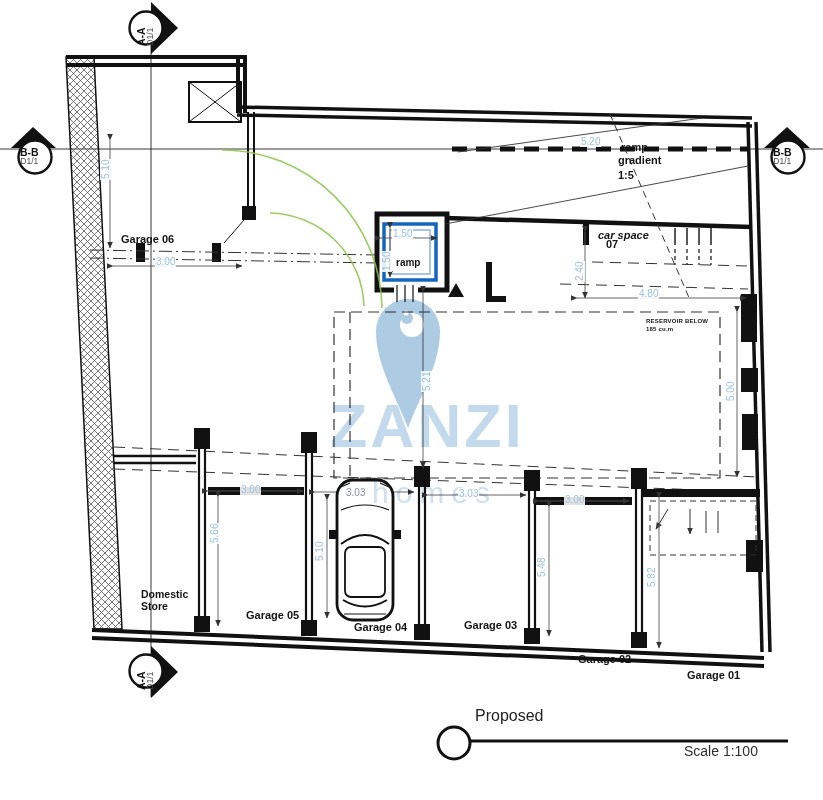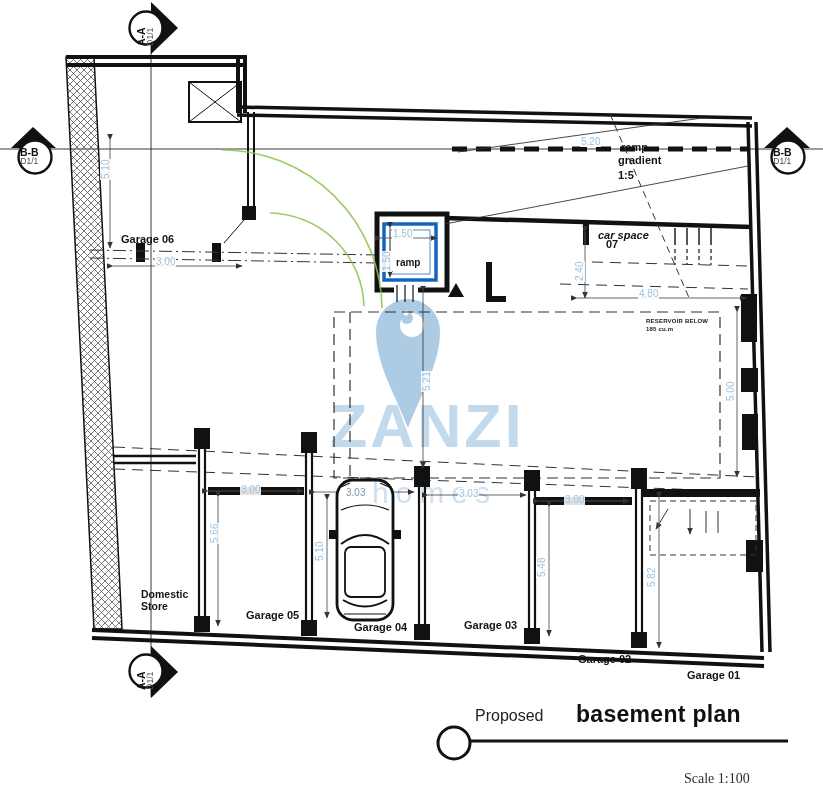--- a/index.html
+++ b/index.html
@@ -269,16 +269,15 @@
   <div class="t mk" style="left:20px;top:147px;">
     <span class="mklbl">B-B</span>
     <span class="mksheet">D1/1</span>
   </div>
   <div class="t mk" style="left:773px;top:147px;">
     <span class="mklbl">B-B</span>
     <span class="mksheet">D1/1</span>
   </div>
 
   <span class="t title-prefix" style="left:475px;top:708px;">Proposed</span>
-  <span class="t title-name" style="left:576px;top:702px;">basement plan</span>
-  <span class="t title-scale" style="left:684px;top:772px;font-family:Liberation Serif, serif;">Scale 1:100</span>
+  <span class="t title-scale" style="left:684px;top:744px;">Scale 1:100</span>
 
 </div>
 
 </body></html>

